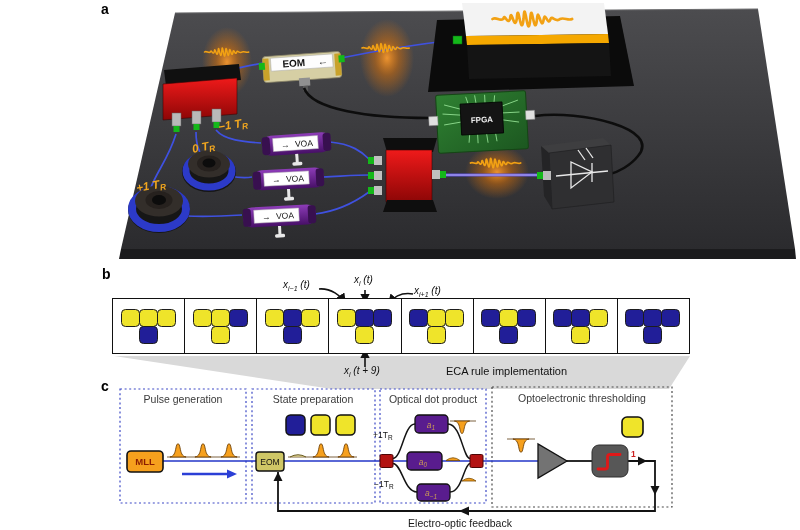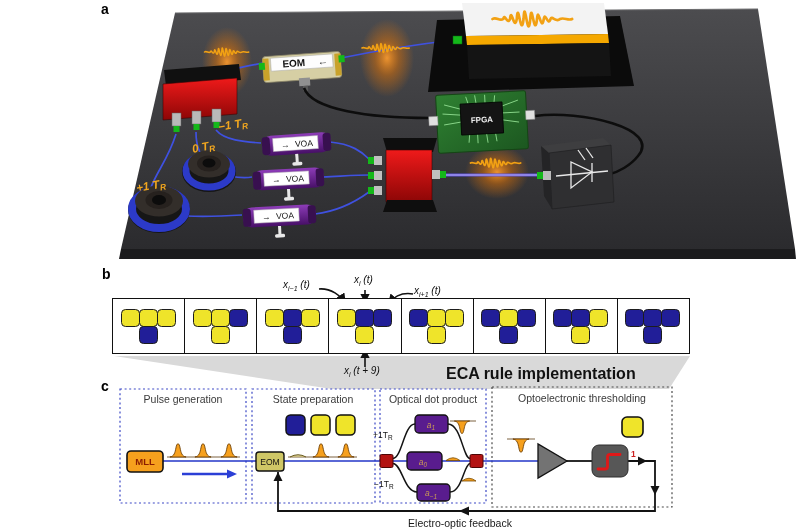--- a/index.html
+++ b/index.html
@@ -13,21 +13,21 @@
   .pb-cell{flex:1;position:relative;}
   .pb-cell + .pb-cell{border-left:1.3px solid #111;}
   .pb-sq{position:absolute;width:19px;height:17.5px;border:1.5px solid #1d1d1d;
          border-radius:4.5px;box-sizing:border-box;}
   .p0{left:7.5px;top:10px}.p1{left:25.5px;top:10px}.p2{left:43.5px;top:10px}
   .pbt{left:25.5px;top:27px}
   
   .math-ann{position:absolute;font-size:10px;color:#111;font-style:italic;white-space:nowrap;}
   .math-ann sub{font-size:7px;font-style:italic;}
   .math-ann .arg{font-style:italic;}
-  #b-caption{position:absolute;left:446px;top:365px;font-size:16px;font-weight:bold;color:#111;}
+  #b-caption{position:absolute;left:446px;top:365px;font-size:11px;font-weight:normal;color:#111;}
   text{font-family:"Liberation Sans",sans-serif;}
 </style>
 </head>
 <body>
 
 <div id="fig">
 
   <svg id="scene-a" style="top:0" width="800" height="262" viewBox="0 0 800 262">
     <defs>
       <linearGradient id="tableGrad" x1="0" y1="0" x2="0" y2="1">

